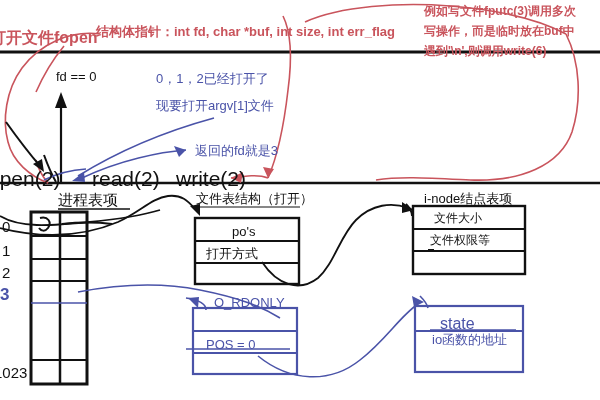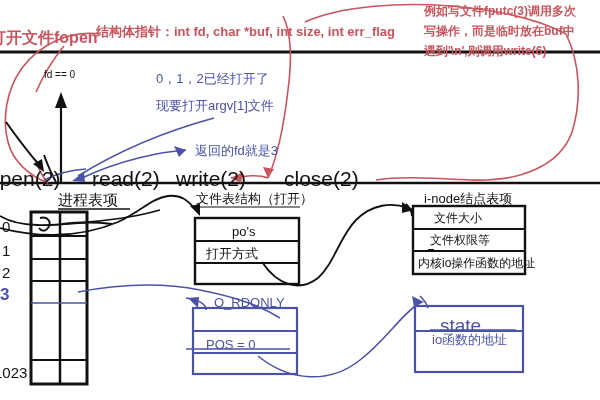--- a/index.html
+++ b/index.html
@@ -21,21 +21,21 @@
   
   .blk{color:#111111;}
 
   .t-fopen{left:-10px;top:30px;font-size:16px;}
   .t-file-stream{left:112px;top:5px;font-size:13px;}
   .t-struct{left:96px;top:25px;font-size:13px;}
   .t-r1{left:424px;top:5px;font-size:12px;}
   .t-r2{left:424px;top:25px;font-size:12px;}
   .t-r3{left:424px;top:45px;font-size:12px;}
 
-  .t-fd0{left:44px;top:70px;font-size:10px;}
+  .t-fd0{left:44px;top:70px;font-size:13px;padding-left:12px;}
   .t-b1{left:156px;top:72px;font-size:13px;}
   .t-b2{left:156px;top:99px;font-size:13px;}
   .t-b3{left:195px;top:144px;font-size:13px;}
 
   .t-open{left:-12px;top:168px;font-size:21px;}
   .t-read{left:92px;top:168px;font-size:21px;}
   .t-write{left:176px;top:168px;font-size:21px;}
   .t-close{left:284px;top:168px;font-size:21px;}
 
   .t-proc{left:58px;top:192px;font-size:15px;}
@@ -44,21 +44,21 @@
 
   .t-pos{left:232px;top:225px;font-size:13px;}
   .t-mode{left:206px;top:247px;font-size:13px;text-align:center;}
 
   .t-size{left:434px;top:212px;font-size:12px;}
   .t-perm{left:430px;top:234px;font-size:12px;}
   .t-kio{left:418px;top:257px;font-size:12px;}
 
   .t-ordonly{left:214px;top:296px;font-size:13px;}
   .t-posz{left:206px;top:338px;font-size:13px;}
-  .t-state{left:440px;top:316px;font-size:19px;}
+  .t-state{left:440px;top:316px;font-size:16px;}
   .t-ioaddr{left:432px;top:333px;font-size:13px;}
 
   .t-n0{left:2px;top:219px;font-size:15px;}
   .t-n1{left:2px;top:243px;font-size:15px;}
   .t-n2{left:2px;top:265px;font-size:15px;}
   .t-n3{left:0px;top:286px;font-size:17px;font-weight:bold;}
   .t-n1023{left:-6px;top:365px;font-size:15px;}
 </style>
 </head>
 <body>
@@ -155,32 +155,30 @@
 
   <div class="txt blk t-fd0">fd == 0</div>
 
   <div class="txt blue t-b1">0，1，2已经打开了</div>
   <div class="txt blue t-b2">现要打开argv[1]文件</div>
   <div class="txt blue t-b3">返回的fd就是3</div>
 
   <div class="txt blk t-open">open(2)</div>
   <div class="txt blk t-read">read(2)</div>
   <div class="txt blk t-write">write(2)</div>
-  <div class="txt blk t-close">close(2)</div>
 
   <div class="txt blk t-proc">进程表项</div>
   <div class="txt blk t-ftab">文件表结构（打开）</div>
   <div class="txt blk t-inode">i-node结点表项</div>
 
   <div class="txt blk t-pos">po's</div>
   <div class="txt blk t-mode">打开方式</div>
 
   <div class="txt blk t-size">文件大小</div>
   <div class="txt blk t-perm">文件权限等</div>
-  <div class="txt blk t-kio">内核io操作函数的地址</div>
 
   <div class="txt blue t-ordonly">O_RDONLY</div>
   <div class="txt blue t-posz">POS = 0</div>
   <div class="txt blue t-state">state</div>
   <div class="txt blue t-ioaddr">io函数的地址</div>
 
   <div class="txt blk t-n0">0</div>
   <div class="txt blk t-n1">1</div>
   <div class="txt blk t-n2">2</div>
   <div class="txt blue t-n3">3</div>

